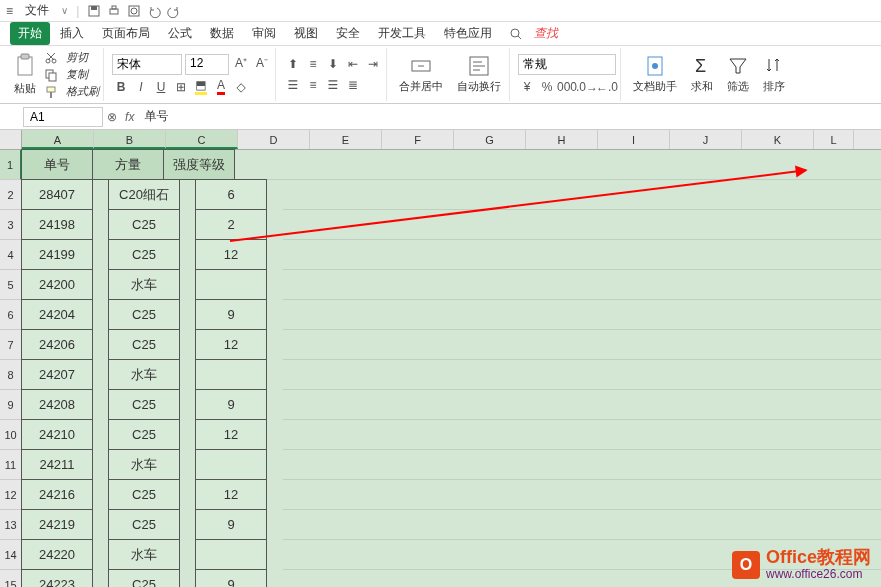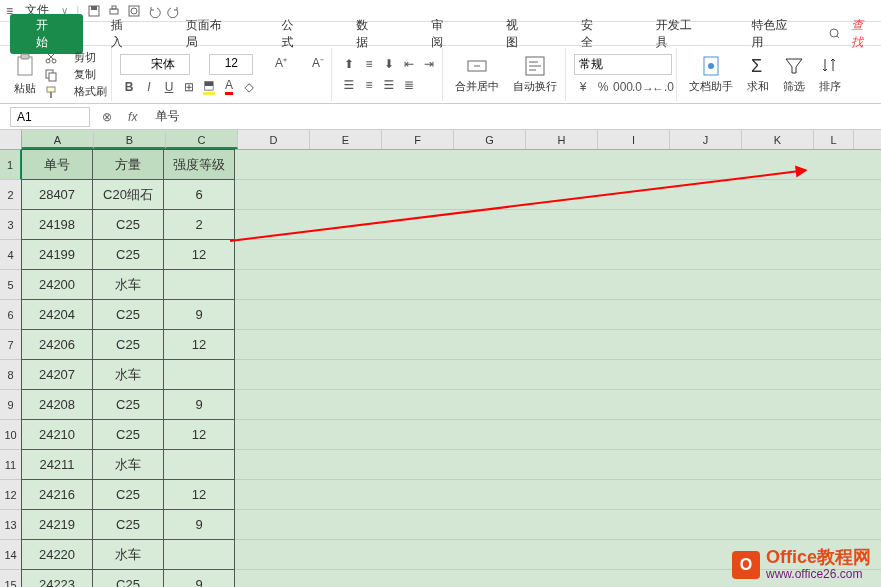--- a/index.html
+++ b/index.html
@@ -4,51 +4,51 @@
   <style>
     * { box-sizing: border-box; margin: 0; padding: 0; }
     body { font-family: "Microsoft YaHei", sans-serif; font-size: 12px; background: #f5f5f5; width: 881px; height: 587px; overflow: hidden; position: relative; }
     
     .titlebar { height: 22px; background: #fff; border-bottom: 1px solid #ddd; display: flex; align-items: center; padding: 0 6px; gap: 8px; }
     .titlebar .menu-btn { color: #555; cursor: pointer; }
     .titlebar .file-btn { color: #333; padding: 0 4px; }
     .titlebar .qat { display: flex; gap: 6px; color: #666; }
     
     .ribbon-tabs { height: 24px; background: #fff; display: flex; align-items: center; padding: 0 10px; gap: 2px; border-bottom: 1px solid #ddd; }
-    .ribbon-tabs .tab { padding: 3px 26px; color: #333; cursor: pointer; font-size: 12px; }
+    .ribbon-tabs .tab { padding: 3px 8px; color: #333; cursor: pointer; font-size: 12px; }
     .ribbon-tabs .tab.active { background: #1a8b4a; color: #fff; border-radius: 3px; }
     .ribbon-tabs .search { margin-left: 8px; color: #ef4444; display: flex; align-items: center; gap: 12px; font-style: italic; }
     
     .ribbon { height: 58px; background: #fff; border-bottom: 1px solid #ccc; display: flex; align-items: center; padding: 2px 6px; gap: 4px; }
     .ribbon-group { display: flex; flex-direction: column; align-items: center; padding: 0 4px; border-right: 1px solid #e5e5e5; height: 100%; justify-content: center; }
     .ribbon-group.no-border { border-right: none; }
     .big-btn { display: flex; flex-direction: column; align-items: center; gap: 2px; padding: 2px 4px; cursor: pointer; font-size: 11px; color: #333; }
-    .small-row { display: flex; gap: 16px; align-items: center; font-size: 11px; color: #333; }
+    .small-row { display: flex; gap: 8px; align-items: center; font-size: 11px; color: #333; font-style: italic; }
     .font-select { border: 1px solid #ccc; padding: 1px 14px 1px 4px; font-size: 12px; background: #fff; min-width: 70px; position: relative; }
     .size-select { border: 1px solid #ccc; padding: 1px 14px 1px 4px; font-size: 12px; background: #fff; width: 44px; }
     .mini-btn { width: 18px; height: 18px; display: inline-flex; align-items: center; justify-content: center; border: 1px solid transparent; cursor: pointer; color: #555; }
     
-    .namebox-row { height: 26px; background: #fff; border-bottom: 1px solid #ccc; display: flex; align-items: center; padding: 0 10px; gap: 8px; }
+    .namebox-row { height: 26px; background: #fff; border-bottom: 1px solid #ccc; display: flex; align-items: center; padding: 0 23px; gap: 0; }
     .name-box { border: 1px solid #ccc; padding: 2px 6px; width: 80px; background: #fff; font-size: 12px; }
     .fx-btn { color: #666; padding: 0 4px; cursor: pointer; }
     .formula-bar { flex: 1; padding: 2px 6px; color: #333; }
     
     .grid-area { position: relative; background: #d4e6d4; overflow: hidden; height: calc(587px - 22px - 24px - 58px - 26px); }
     .col-headers { display: flex; height: 20px; background: #e8e8e8; border-bottom: 1px solid #aaa; }
     .corner { width: 22px; border-right: 1px solid #aaa; background: #e8e8e8; }
     .col-h { border-right: 1px solid #ccc; text-align: center; line-height: 20px; color: #333; font-size: 11px; background: #e8e8e8; }
     .col-h.sel { background: #c8e0c8; border-bottom: 2px solid #1a8b4a; }
     .col-A { width: 72px; } .col-B { width: 72px; } .col-C { width: 72px; }
     .col-D { width: 72px; } .col-other { width: 72px; }
     
     .row { display: flex; height: 30px; }
     .row-h { width: 22px; border-right: 1px solid #aaa; border-bottom: 1px solid #ccc; background: #e8e8e8; text-align: center; line-height: 30px; font-size: 11px; color: #333; }
     .row-h.sel { background: #c8e0c8; border-right: 2px solid #1a8b4a; }
     .cell { border-right: 1px solid #c0d0c0; border-bottom: 1px solid #c0d0c0; line-height: 30px; text-align: center; font-size: 13px; color: #333; background: #d4e6d4; }
-    .cell.data { border: 1px solid #555; background: #d8ead8; margin: -1px 0 0 -1px; }
+    .cell.data { border: 1px solid #555; background: #d8ead8; margin: -1px 16px 0 -1px; }
     .cell.header-cell { background: #c0dcc0; font-weight: normal; border: 1px solid #555; margin: -1px 0 0 -1px; }
     .grid-right { flex:1; border-bottom: 1px solid #c0d0c0; background: #d4e6d4; }
     
     .arrow-line { position: absolute; left: 230px; top: 110px; width: 580px; height: 2px; background: red; transform-origin: left center; transform: rotate(-7deg); pointer-events: none; z-index: 100; }
     .arrow-head { position: absolute; right: -2px; top: -5px; width: 0; height: 0; border-left: 12px solid red; border-top: 6px solid transparent; border-bottom: 6px solid transparent; }
     
     .watermark { position: absolute; right: 10px; bottom: 6px; display: flex; align-items: center; gap: 6px; z-index: 200; }
     .wm-logo { width: 28px; height: 28px; background: #e64a19; border-radius: 4px; display: flex; align-items: center; justify-content: center; color: #fff; font-weight: bold; font-size: 16px; }
     .wm-text { display: flex; flex-direction: column; line-height: 1.1; }
     .wm-title { color: #e64a19; font-size: 18px; font-weight: bold; }
@@ -151,21 +151,21 @@
               <rect x="6" y="7" width="2" height="6" fill="#888"></rect>
             </svg>
             <span>格式刷</span>
           </div>
       </div>
     </div>
   </div>
 
   <div class="ribbon-group">
     <div style="display:flex;flex-direction:column;gap:3px;">
-      <div style="display:flex;gap:19px;text-align:right;">
+      <div style="display:flex;gap:3px;">
         <div class="font-select">宋体</div>
         <div class="size-select">12</div>
         <span class="mini-btn">A⁺</span>
         <span class="mini-btn">A⁻</span>
       </div>
       <div style="display:flex;gap:2px;">
         <span class="mini-btn" style="font-weight:bold;">B</span>
         <span class="mini-btn" style="font-style:italic;">I</span>
         <span class="mini-btn" style="text-decoration:underline;">U</span>
         <span class="mini-btn">⊞</span>

